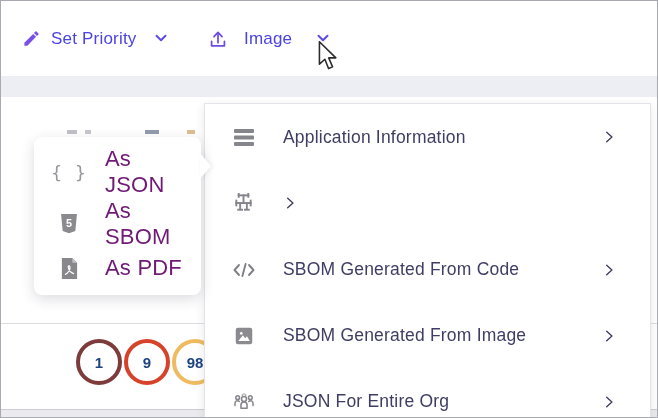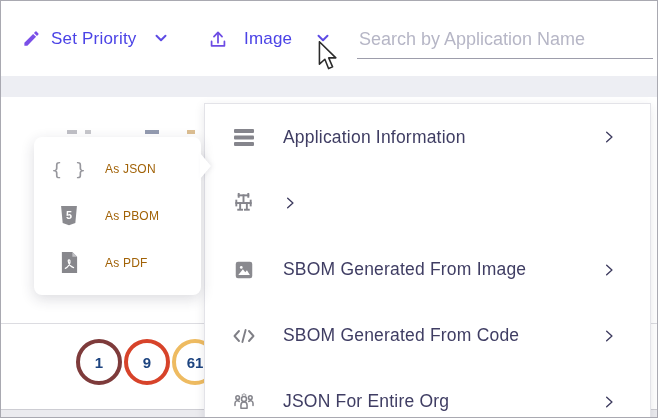--- a/index.html
+++ b/index.html
@@ -30,21 +30,21 @@
   .menu-item{flex:1;display:flex;align-items:center;padding:0 34px 0 25px;cursor:pointer;}
   .mi-icon{width:27px;height:24px;display:flex;align-items:center;justify-content:center;margin-right:26px;color:#85858c;flex:none;}
   .mi-label{flex:1;font-size:17.5px;color:#3f3d63;letter-spacing:.2px;}
   .mi-chevron{width:14px;height:16px;flex:none;display:flex;align-items:center;}
 
   
   .format-menu{position:absolute;left:33px;top:136px;width:167px;height:158px;background:#fff;border-radius:8px;box-shadow:0 4px 14px rgba(40,40,60,.16);z-index:3;display:flex;flex-direction:column;padding:9px 0;box-sizing:border-box;}
   .format-menu .tail{position:absolute;right:-10px;top:16px;width:0;height:0;border-top:13px solid transparent;border-bottom:13px solid transparent;border-left:11px solid #fff;filter:drop-shadow(2px 0 2px rgba(40,40,60,.08));}
   .fm-item{flex:1;display:flex;align-items:center;padding:0 14px 0 21px;cursor:pointer;}
   .fm-icon{width:28px;height:26px;display:flex;align-items:center;justify-content:center;margin-right:22px;flex:none;}
-  .fm-label{font-size:12px;color:#a16207;letter-spacing:.2px;}
+  .fm-label{font-size:22px;color:#701a75;letter-spacing:.2px;}
   .braces-glyph{font-size:18px;color:#97979d;letter-spacing:1px;font-family:"DejaVu Sans Mono",monospace;}
 
   
   .cursor{position:absolute;left:316px;top:40px;z-index:5;pointer-events:none;}
 </style>
 </head>
 <body>
 
 <div class="stage">
 
@@ -53,21 +53,21 @@
   <div class="divider-mid"></div>
   <div class="footer-strip"></div>
 
   <div class="badge" style="left: 75px; border-color: rgb(126, 59, 59);">
       <span>1</span>
     </div>
   <div class="badge" style="left: 123px; border-color: rgb(215, 67, 42);">
       <span>9</span>
     </div>
   <div class="badge" style="left: 171px; border-color: rgb(238, 187, 97);">
-      <span>61</span>
+      <span>98</span>
     </div>
 
   <div class="toolbar">
 
     <div class="tb-abs" style="left:21px">
       <span>
         <svg width="19" height="19" viewBox="0 0 24 24">
             <path fill="#7a4fe8" d="M3 17.25V21h3.75L17.8 9.94l-3.75-3.75L3 17.25zM20.7 7.04a1 1 0 0 0 0-1.41l-2.34-2.34a1 1 0 0 0-1.41 0l-1.83 1.83 3.75 3.75 1.83-1.83z"></path>
           </svg>
       </span>
@@ -96,23 +96,20 @@
       <span class="tb-label" style="color:#4b43e6">Image</span>
     </div>
     <div class="tb-abs" style="left:313px">
       <span>
         <svg width="18" height="18" viewBox="0 0 24 24" fill="none" stroke="#5d4be4" stroke-width="2.6" stroke-linecap="round" stroke-linejoin="round">
             <polyline points="6 9 12 15 18 9"></polyline>
           </svg>
       </span>
     </div>
 
-    <div class="search-wrap">
-      <input type="text" placeholder="Search by Application Name" style="">
-    </div>
   </div>
 
   <div class="export-menu">
 
     <div class="menu-item">
       <span class="mi-icon">
         <svg width="22" height="19" viewBox="0 0 22 19">
             <g fill="#85858c">
               <rect x="1" y="1" width="20" height="4" rx="1"></rect>
               <rect x="1" y="7.5" width="20" height="4" rx="1"></rect>
@@ -146,43 +143,43 @@
       </span>
       <span class="mi-chevron">
         <svg width="14" height="16" viewBox="0 0 24 24" fill="none" stroke="#3f3d60" stroke-width="2.4" stroke-linecap="round" stroke-linejoin="round">
             <polyline points="8 4 17 12 8 20"></polyline>
           </svg>
       </span>
     </div>
 
     <div class="menu-item">
       <span class="mi-icon">
+        <svg width="24" height="20" viewBox="0 0 24 20" fill="none" stroke="#7f7f86" stroke-width="1.9" stroke-linecap="round" stroke-linejoin="round">
+          <polyline points="7 5 2.5 10 7 15"></polyline>
+            <polyline points="17 5 21.5 10 17 15"></polyline>
+            <line x1="13.6" y1="4" x2="10.4" y2="16"></line>
+        </svg>
+      </span>
+      <span class="mi-label">SBOM Generated From Code</span>
+      <span class="mi-chevron">
+        <svg width="14" height="16" viewBox="0 0 24 24" fill="none" stroke="#3f3d60" stroke-width="2.4" stroke-linecap="round" stroke-linejoin="round">
+            <polyline points="8 4 17 12 8 20"></polyline>
+          </svg>
+      </span>
+    </div>
+
+    <div class="menu-item">
+      <span class="mi-icon">
         <svg width="22" height="22" viewBox="0 0 24 24">
           <rect x="3" y="3" width="18" height="18" rx="2.5" fill="#8a8a8f"></rect>
           <circle cx="9" cy="9.2" r="1.5" fill="#fff"></circle>
           <path d="M5.8 17.5 L10.8 11.2 L13.4 14.4 L15.2 12.3 L18.4 17.5 Z" fill="#fff"></path>
         </svg>
       </span>
       <span class="mi-label">SBOM Generated From Image</span>
-      <span class="mi-chevron">
-        <svg width="14" height="16" viewBox="0 0 24 24" fill="none" stroke="#3f3d60" stroke-width="2.4" stroke-linecap="round" stroke-linejoin="round">
-            <polyline points="8 4 17 12 8 20"></polyline>
-          </svg>
-      </span>
-    </div>
-
-    <div class="menu-item">
-      <span class="mi-icon">
-        <svg width="24" height="20" viewBox="0 0 24 20" fill="none" stroke="#7f7f86" stroke-width="1.9" stroke-linecap="round" stroke-linejoin="round">
-          <polyline points="7 5 2.5 10 7 15"></polyline>
-            <polyline points="17 5 21.5 10 17 15"></polyline>
-            <line x1="13.6" y1="4" x2="10.4" y2="16"></line>
-        </svg>
-      </span>
-      <span class="mi-label">SBOM Generated From Code</span>
       <span class="mi-chevron">
         <svg width="14" height="16" viewBox="0 0 24 24" fill="none" stroke="#3f3d60" stroke-width="2.4" stroke-linecap="round" stroke-linejoin="round">
             <polyline points="8 4 17 12 8 20"></polyline>
           </svg>
       </span>
     </div>
 
     <div class="menu-item">
       <span class="mi-icon">
         <svg width="24" height="23" viewBox="0 0 24 24" fill="none" stroke="#85858c" stroke-width="1.6" stroke-linecap="round" stroke-linejoin="round">
@@ -214,21 +211,21 @@
       <span class="fm-label">As JSON</span>
     </div>
 
     <div class="fm-item">
       <span class="fm-icon">
         <svg width="20" height="22" viewBox="0 0 24 26">
           <path d="M2.5 1 L4.4 21.3 L12 24 L19.6 21.3 L21.5 1 Z" fill="#8a8a8f"></path>
           <text x="12" y="16.5" text-anchor="middle" font-size="13" font-weight="bold" fill="#fff" font-family="Liberation Sans, sans-serif">5</text>
         </svg>
       </span>
-      <span class="fm-label">As PBOM</span>
+      <span class="fm-label">As SBOM</span>
     </div>
 
     <div class="fm-item">
       <span class="fm-icon">
         <svg width="19" height="23" viewBox="0 0 20 24">
           <path d="M2 1 h11 l5 5 v17 h-16 z" fill="#87878c"></path>
           <path d="M13 1 l5 5 h-5 z" fill="#c2c2c6"></path>
           <path d="M5.6 18.2 c2.6-1 5.6-5.2 4.9-8 -.4-1.7-2.2-1.1-1.8.7 .5 2.4 2.8 5.6 5.6 6.4" fill="none" stroke="#fff" stroke-width="1.3" stroke-linecap="round"></path>
         </svg>
       </span>

